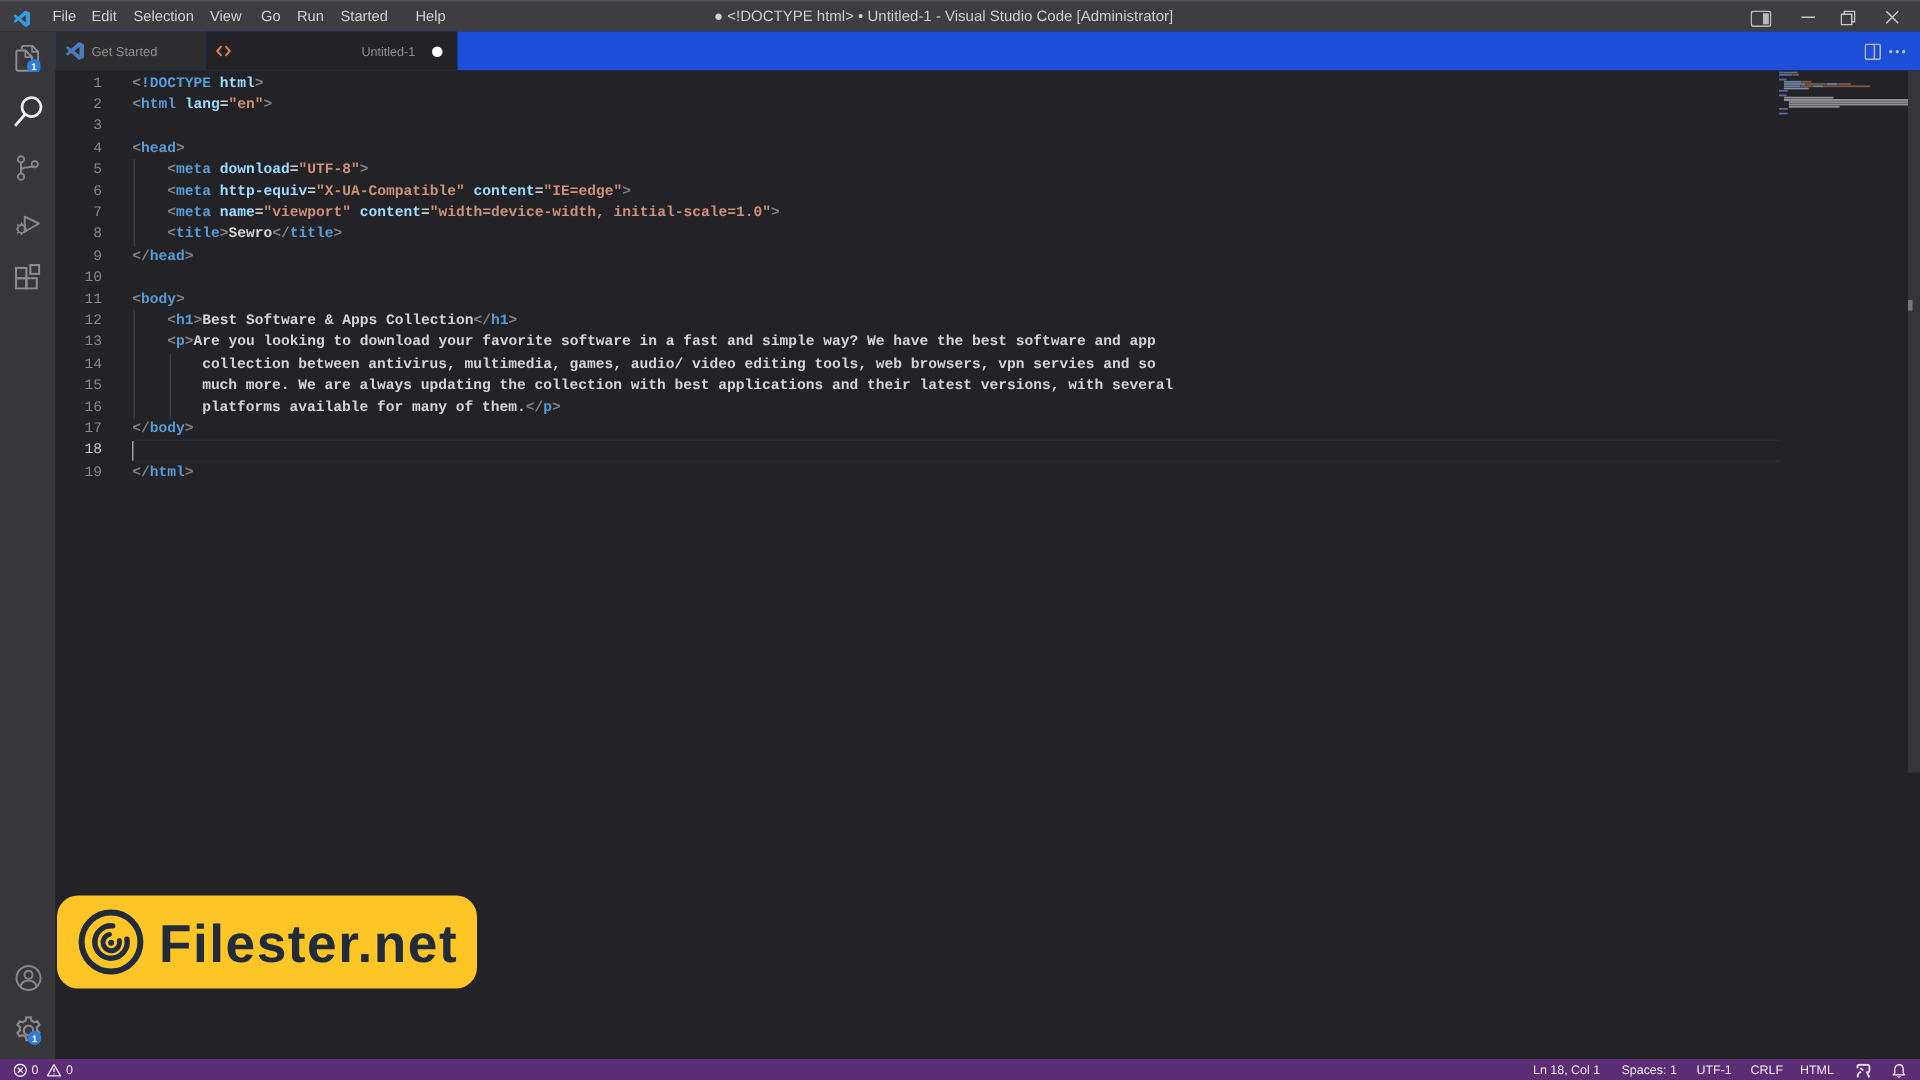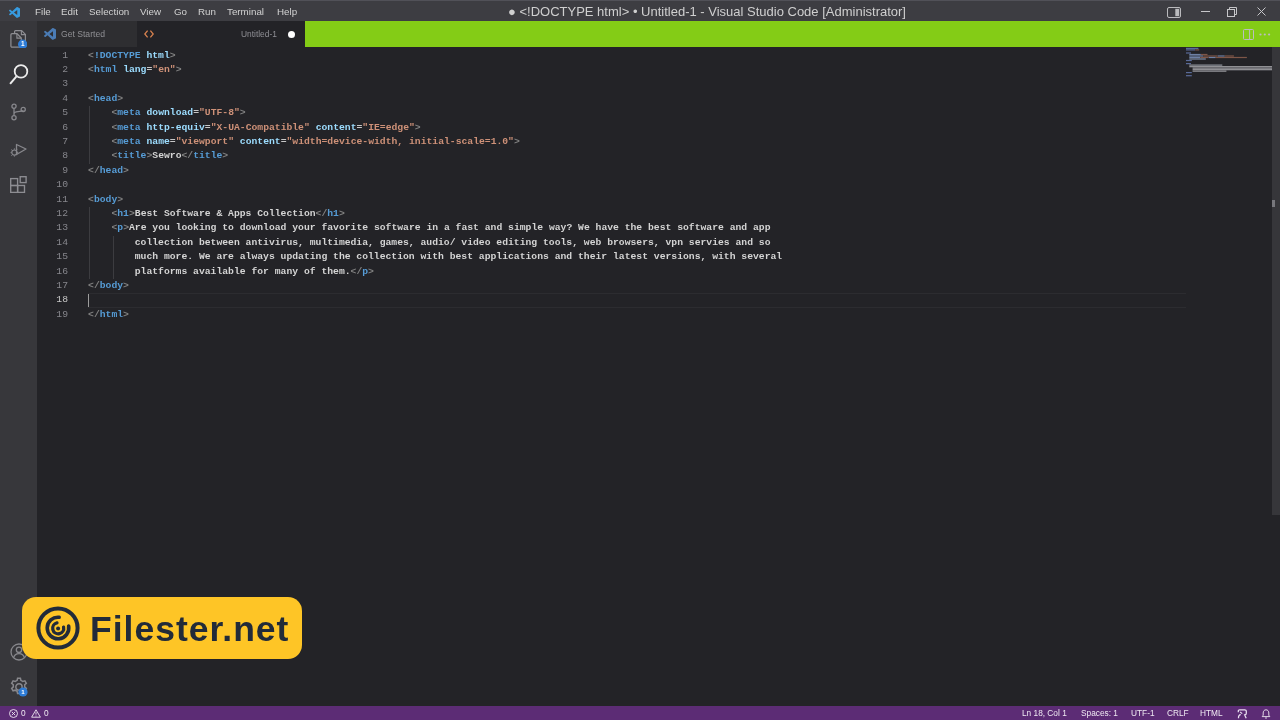--- a/index.html
+++ b/index.html
@@ -6,30 +6,30 @@
 html,body { width:1280px; height:720px; overflow:hidden; background:#232327; }
 #app { position:absolute; left:0; top:0; width:1176px; height:720px;
   font-family:"Liberation Sans", sans-serif; }
 .abs { position:absolute; }
 
 
 #titlebar { position:absolute; left:0; top:0; width:1280px; height:21px;
   background:#3d3d42; border-top:1px solid #515158; }
 .menuitem { position:absolute; top:0; height:21px; line-height:21px;
   color:#d2d2d2; font-size:9.8px; }
-#wintitle { position:absolute; top:0; left:508px; height:21px; line-height:21px;
-  color:#cfcfcf; font-size:13px; }
+#wintitle { position:absolute; top:0; left:476px; height:21px; line-height:21px;
+  color:#cfcfcf; font-size:10px; }
 
 
 #activitybar { position:absolute; left:0; top:21px; width:37px; height:685px;
   background:#37373b; }
 
 
 #tabbar { position:absolute; left:37px; top:21px; width:1243px; height:26px;
-  background:#84cc16; }
+  background:#1d4ed8; }
 #tab1 { position:absolute; left:0; top:0; width:100px; height:26px; background:#2e2e31; }
 #tab1 .lbl { position:absolute; left:24px; top:0; height:26px; line-height:26px;
   color:#909094; font-size:8.6px; }
 #tab2 { position:absolute; left:100px; top:0; width:168px; height:26px; background:#232327; }
 #tab2 .lbl1 { position:absolute; left:19px; top:0; height:26px; line-height:26px;
   color:#e6e6e6; font-size:9.4px;margin-top:36px; }
 #tab2 .lbl2 { position:absolute; left:104px; top:0; height:26px; line-height:26px;
   color:#8f8f95; font-size:8.4px;text-align:right; }
 #tab2 .dot { position:absolute; left:151px; top:10px; width:7px; height:7px;
   border-radius:50%; background:#ffffff; }
@@ -57,40 +57,40 @@
 #minimap { position:absolute; left:1149px; top:0; }
 #scrollbar { position:absolute; left:1235px; top:0; width:8px; height:468px; background:#36363a; }
 #rulermark { position:absolute; left:1235px; top:153px; width:3px; height:7px; background:#77777c; }
 
 
 #statusbar { position:absolute; left:0; top:706px; width:1280px; height:14px;
   background:#5c2c75; color:#efe9f2; font-size:8.3px; }
 #statusbar .it { position:absolute; top:0; height:14px; line-height:14px; }
 
 
-#badge { position:absolute; left:22px; top:597px; width:279.5px; height:62px;
+#badge { position:absolute; left:38px; top:597px; width:279.5px; height:62px;
   border-radius:14px; background:#fec526; }
 #badge .txt { position:absolute; left:68px; top:9.7px; font-size:35.5px; line-height:44px;
   font-weight:bold; color:#222b39; letter-spacing:1px; }
 </style>
 </head>
 <body>
 <div id="app">
 
   <div id="titlebar">
     <svg class="abs" style="left:9px;top:5.5px" width="11" height="11" viewBox="0 0 100 100">
       <path fill="#379be0" d="M96.5 10.7 75.9 0.8a6.23 6.23 0 0 0-7.1 1.2L29.5 37.8 12.3 24.7a4.2 4.2 0 0 0-5.3.2L1.7 29.7a4.16 4.16 0 0 0 0 6.2l14.9 13.6L1.7 63.1a4.16 4.16 0 0 0 0 6.2l5.3 4.8a4.2 4.2 0 0 0 5.3.2l17.2-13.1 39.3 35.8a6.2 6.2 0 0 0 7.1 1.2l20.6-9.9A6.2 6.2 0 0 0 100 82.7V16.3a6.2 6.2 0 0 0-3.5-5.6zM75 72.6 45.2 50 75 27.4z"></path>
     </svg>
     <span class="menuitem" style="left:35px">File</span>
     <span class="menuitem" style="left:61px">Edit</span>
     <span class="menuitem" style="left:89px">Selection</span>
     <span class="menuitem" style="left:140px">View</span>
     <span class="menuitem" style="left:174px">Go</span>
     <span class="menuitem" style="left:198px">Run</span>
-    <span class="menuitem" style="left:227px">Terminal</span>
+    <span class="menuitem" style="left:227px">Started</span>
     <span class="menuitem" style="left:277px">Help</span>
     <span id="wintitle">● &lt;!DOCTYPE html&gt; • Untitled-1 - Visual Studio Code [Administrator]</span>
 
     <svg class="abs" style="left:1167px;top:5.5px" width="14" height="11" viewBox="0 0 14 11">
       <rect x="0.5" y="0.5" width="13" height="10" rx="1.5" fill="none" stroke="#bababd" stroke-width="1"></rect>
       <rect x="8.3" y="1.8" width="3.9" height="7.4" fill="#bababd"></rect>
     </svg>
 
     <div class="abs" style="left:1201px;top:10px;width:9px;height:1px;background:#c6c6c9"></div>
 

